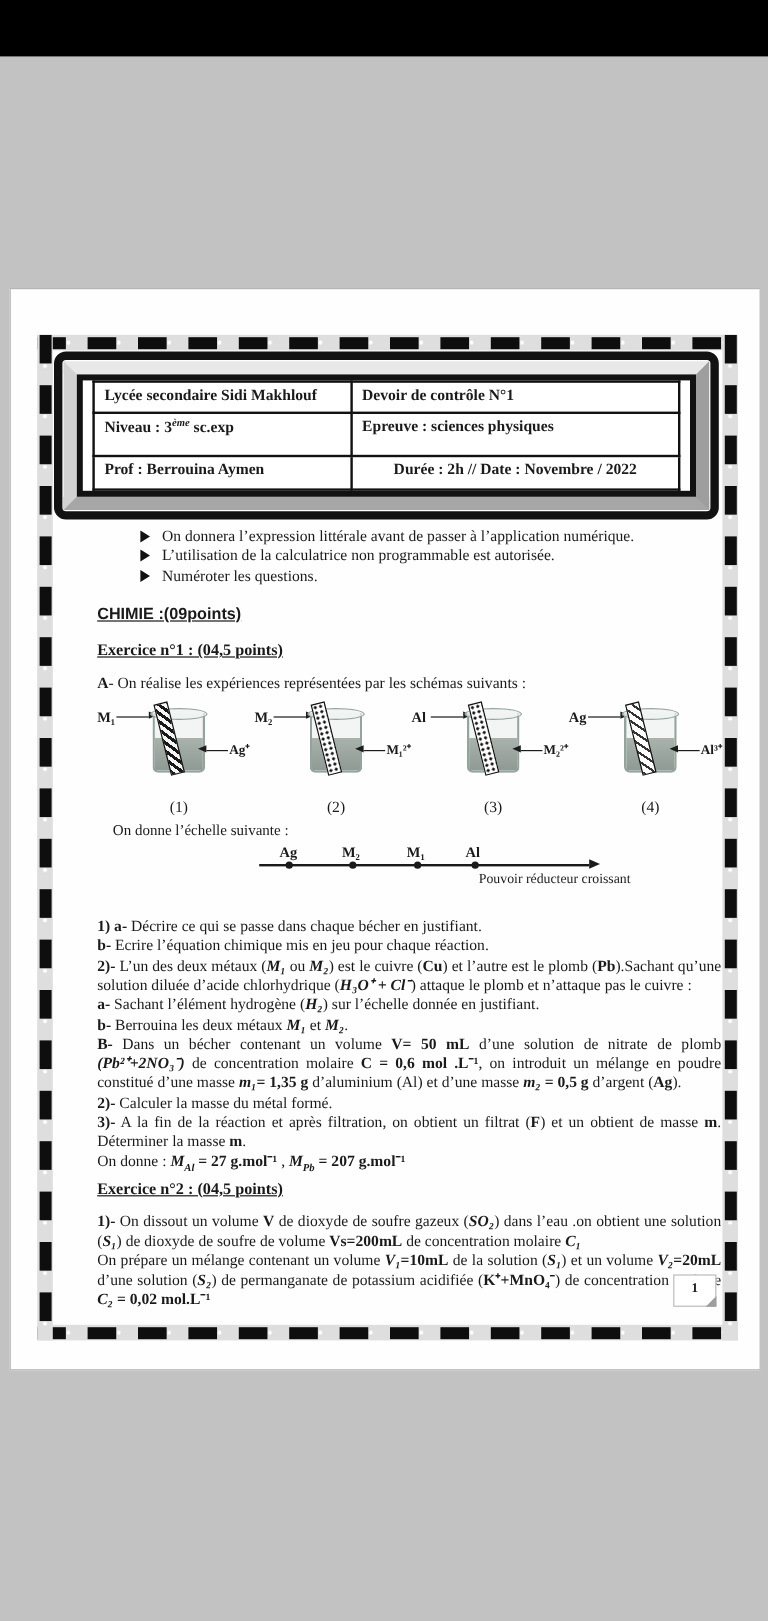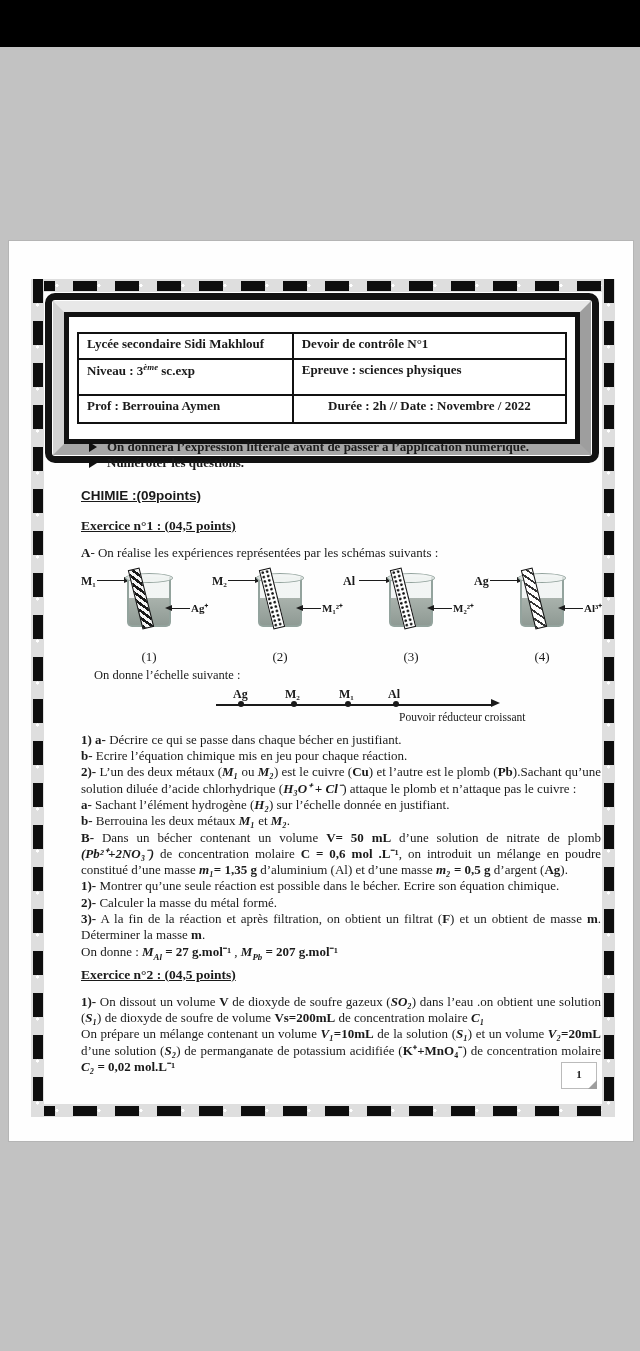--- a/index.html
+++ b/index.html
@@ -28,39 +28,39 @@
         radial-gradient(circle,#fff 1.4px,transparent 1.8px);
       background-size:10px 42px,13px 42px,13px 42px;
       background-position:50% 0,50% 32px,50% 5px;
       background-repeat:repeat-y;}
   .fl{left:0;} .fr{right:0;}
 
   
   .frame{position:absolute;left:36px;top:52px;width:554px;box-sizing:border-box;
          border:7px solid #121212;border-radius:10px;background:#fff;padding:1px;}
   .bevel{border:11px solid;border-color:#e8e8e8 #9e9e9e #a6a6a6 #d2d2d2;}
-  .finner{border:5px solid #121212;background:#fff;padding:15px 8px;}
+  .finner{border:5px solid #121212;background:#fff;padding:0 8px;}
   table.hdr{width:100%;border-collapse:collapse;font-weight:bold;font-size:13px;}
   table.hdr td{border:2px solid #111;padding:2px 8px;vertical-align:top;}
   td.c1{width:44%;}
   td.ctr{}
   .ddrow{display:flex;justify-content:center;}
   tr.r1 td{height:20px;} tr.r2 td{height:30px;} tr.r3 td{height:22px;}
   .para{margin:0;}
 
   
   .content{position:absolute;left:72px;top:198px;width:520px;font-size:13px;line-height:16.3px;}
-  .note{display:flex;gap:10px;font-weight:bold;margin-left:8px;}
+  .note{display:flex;gap:10px;font-weight:normal;margin-left:36px;}
   .arr{width:0;height:0;border-left:8px solid #111;border-top:5px solid transparent;
        border-bottom:5px solid transparent;margin-top:3px;flex:0 0 auto;}
   .h-chimie{margin-top:16px;font-family:Liberation Sans, sans-serif;font-weight:bold;
             font-size:13.5px;text-decoration:underline;}
   .h-ex{margin-top:14px;font-weight:bold;font-size:13.5px;text-decoration:underline;}
   .runs{margin-top:11px;}
-  .runs.tight{margin-top:2px;}
+  .runs.tight{margin-top:18px;}
   .just p{text-align:justify;}
   .b{font-weight:bold;} .i{font-style:italic;text-align:center;}
   sub,sup{font-size:0.68em;}
 
   
   .beakers{display:flex;justify-content:space-between;margin-top:8px;height:96px;}
   .exp{position:relative;width:127px;height:96px;flex:0 0 auto;}
   .rodlbl{position:absolute;left:0;top:4px;font-weight:bold;font-size:12px;}
   .sollbl{position:absolute;left:110px;top:31px;font-weight:bold;font-size:11px;}
   .a{position:absolute;height:0;border-top:1.7px solid #1c1c1c;}
@@ -148,20 +148,24 @@
 
     <div class="content">
 
       <div class="notes">
         <div class="note">
           <span class="arr"></span>
           <span>On donnera l’expression littérale avant de passer à l’application numérique.</span>
         </div>
         <div class="note">
           <span class="arr"></span>
+          <span>L’utilisation de la calculatrice non programmable est autorisée.</span>
+        </div>
+        <div class="note">
+          <span class="arr"></span>
           <span>Numéroter les questions.</span>
         </div>
       </div>
 
       <div class="h-chimie">CHIMIE :(09points)</div>
       <div class="h-ex">Exercice n°1 : (04,5 points)</div>
 
       <div class="runs">
           <p class="para"><span class="b">A</span><span>- On réalise les expériences représentées par les schémas suivants :</span></p>
         </div>
@@ -220,21 +224,20 @@
         <div class="scap">Pouvoir réducteur croissant</div>
       </div>
 
       <div class="runs just tight">
           <p class="para"><span class="b">1) a-</span><span> Décrire ce qui se passe dans chaque bécher en justifiant.</span></p>
           <p class="para"><span class="b">b-</span><span> Ecrire l’équation chimique mis en jeu pour chaque réaction.</span></p>
           <p class="para"><span class="b">2)-</span><span> L’un des deux métaux (</span><span class="b i">M₁</span><span> ou </span><span class="b i">M₂</span><span>) est le cuivre (</span><span class="b">Cu</span><span>) et l’autre est le plomb (</span><span class="b">Pb</span><span>).Sachant qu’une solution diluée d’acide chlorhydrique (</span><span class="b i">H₃O⁺ + Cl⁻</span><span>)  attaque le plomb et n’attaque pas le cuivre :</span></p>
           <p class="para"><span class="b">a-</span><span> Sachant l’élément hydrogène (</span><span class="b i">H₂</span><span>) sur l’échelle donnée en justifiant.</span></p>
           <p class="para"><span class="b">b-</span><span> Berrouina les deux métaux </span><span class="b i">M₁</span><span>  et </span><span class="b i">M₂</span><span>.</span></p>
           <p class="para"><span class="b">B-</span><span> Dans un bécher contenant un volume </span><span class="b">V= 50 mL</span><span> d’une solution de nitrate de plomb </span><span class="b i">(Pb²⁺+2NO₃⁻)</span><span>  de concentration molaire </span><span class="b">C = 0,6 mol .L⁻¹</span><span>, on introduit un mélange en poudre constitué d’une masse </span><span class="b i">m₁</span><span class="b">= 1,35 g</span><span> d’aluminium (Al) et d’une masse </span><span class="b i">m₂</span><span class="b"> = 0,5 g</span><span> d’argent (</span><span class="b">Ag</span><span>).</span></p>
-          <p class="para"><span class="b">1)-</span><span> Montrer qu’une seule réaction est possible dans le bécher. Ecrire son équation chimique.</span></p>
           <p class="para"><span class="b">2)-</span><span> Calculer la masse du métal formé.</span></p>
           <p class="para"><span class="b">3)-</span><span> A la fin de la réaction et après filtration, on obtient un filtrat (</span><span class="b">F</span><span>) et un obtient de masse </span><span class="b">m</span><span>. Déterminer la masse </span><span class="b">m</span><span>.</span></p>
           <p class="para"><span>On donne : </span><span class="b i">M</span><sub class="b i">Al</sub><span class="b"> = 27 g.mol⁻¹</span><span> , </span><span class="b i">M</span><sub class="b i">Pb</sub><span class="b"> = 207 g.mol⁻¹</span></p>
         </div>
 
       <div class="h-ex" style="margin-top:2px;">Exercice n°2 : (04,5 points)</div>
 
       <div class="runs just">
           <p class="para"><span class="b">1)-</span><span> On dissout un volume </span><span class="b">V</span><span> de dioxyde de soufre gazeux (</span><span class="b i">SO₂</span><span>) dans l’eau .on obtient une solution (</span><span class="b i">S₁</span><span>) de dioxyde de soufre de volume </span><span class="b">Vs=200mL</span><span> de concentration molaire </span><span class="b i">C₁</span></p>
           <p class="para"><span>On prépare un mélange contenant un volume </span><span class="b i">V₁</span><span class="b">=10mL</span><span> de la solution (</span><span class="b i">S₁</span><span>) et un volume </span><span class="b i">V₂</span><span class="b">=20mL</span><span> d’une solution (</span><span class="b i">S₂</span><span>) de permanganate de potassium acidifiée (</span><span class="b">K⁺+MnO₄⁻</span><span>) de concentration molaire </span><span class="b i">C₂</span><span class="b"> = 0,02 mol.L⁻¹</span></p>

